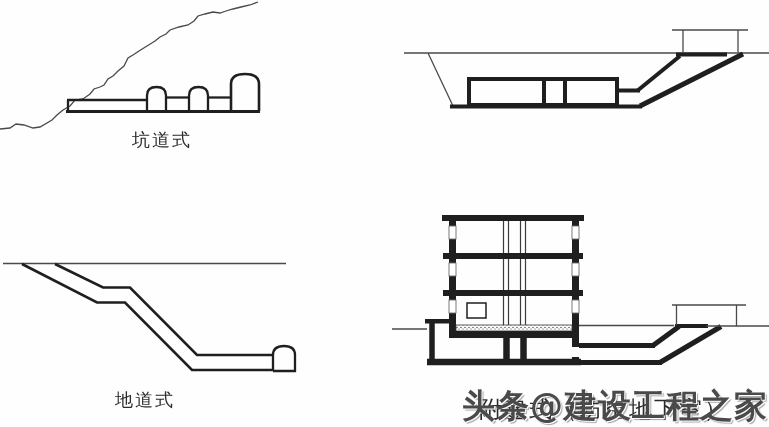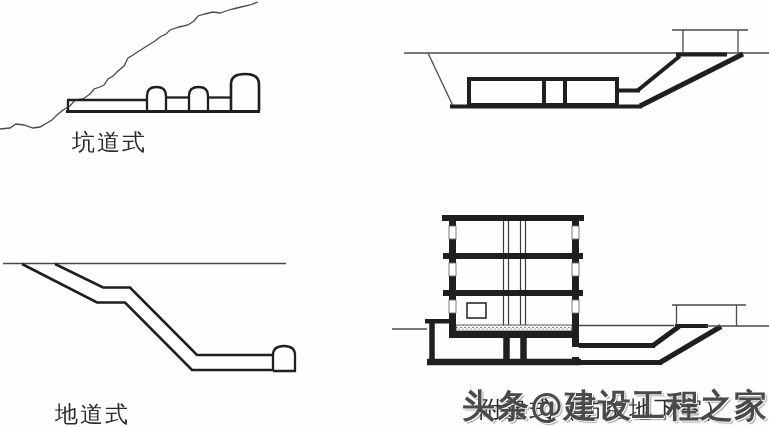--- a/index.html
+++ b/index.html
@@ -23,21 +23,21 @@
   .md2{stroke:var(--ink);stroke-width:2.6;fill:none;}
   .hv{stroke:var(--ink);stroke-width:4;fill:none;}
   .hv5{stroke:var(--ink);stroke-width:5.2;fill:none;}
   .hv6{stroke:var(--ink);stroke-width:6.5;fill:none;}
   .hv7{stroke:var(--ink);stroke-width:7;fill:none;}
   .fillblk{fill:var(--ink);stroke:none;}
   .win{fill:#ffffff;stroke:#6d6d6d;stroke-width:0.9;}
   .thin2{stroke:#3a3a3a;stroke-width:1.2;fill:none;}
   .caption{
     position:absolute;color:var(--label-text);
-    font-size:23px;letter-spacing:2px;text-align:left;
+    font-size:18px;letter-spacing:2px;text-align:right;
     font-family:"DejaVu Sans","Liberation Sans",sans-serif;
     white-space:nowrap;line-height:1.1;
   }
   .caption.small{font-size:23px;}
   .watermark{
     position:absolute;top:384px;right:1px;
     font-size:33px;font-weight:bold;letter-spacing:1px;
     color:var(--watermark-text);white-space:nowrap;
     text-shadow:1px 1px 0 #ffffff, 2px 2px 1px rgba(60,60,60,0.45);
     z-index:5;
@@ -99,21 +99,21 @@
       </g>
       <g>
         <path class="md2" d="M55,50 L103,73.5 H130 L197,141 H273"></path>
         <path class="md2" d="M22,50 L97,88.5 H125 L192,156 H274"></path>
       </g>
       <g>
         <path class="md" d="M273,157 V141 Q273,132 284,132 Q295,132 295,141 V157 H273"></path>
       </g>
     </svg>
   </div>
-  <div class="caption" style="left:55px;top:390px;width:120px;margin-top:12px;">地道式</div>
+  <div class="caption" style="left:55px;top:390px;width:120px;">地道式</div>
 
   <div class="panel" style="left:384px;top:214px;">
     <svg width="385" height="165" viewBox="0 0 385 165">
       <defs>
         <pattern id="dots" width="4" height="4" patternUnits="userSpaceOnUse">
           <circle cx="1" cy="1.5" r="0.7" fill="#3a3a3a"></circle>
           <circle cx="3" cy="3" r="0.6" fill="#3a3a3a"></circle>
         </pattern>
       </defs>
       <g>

